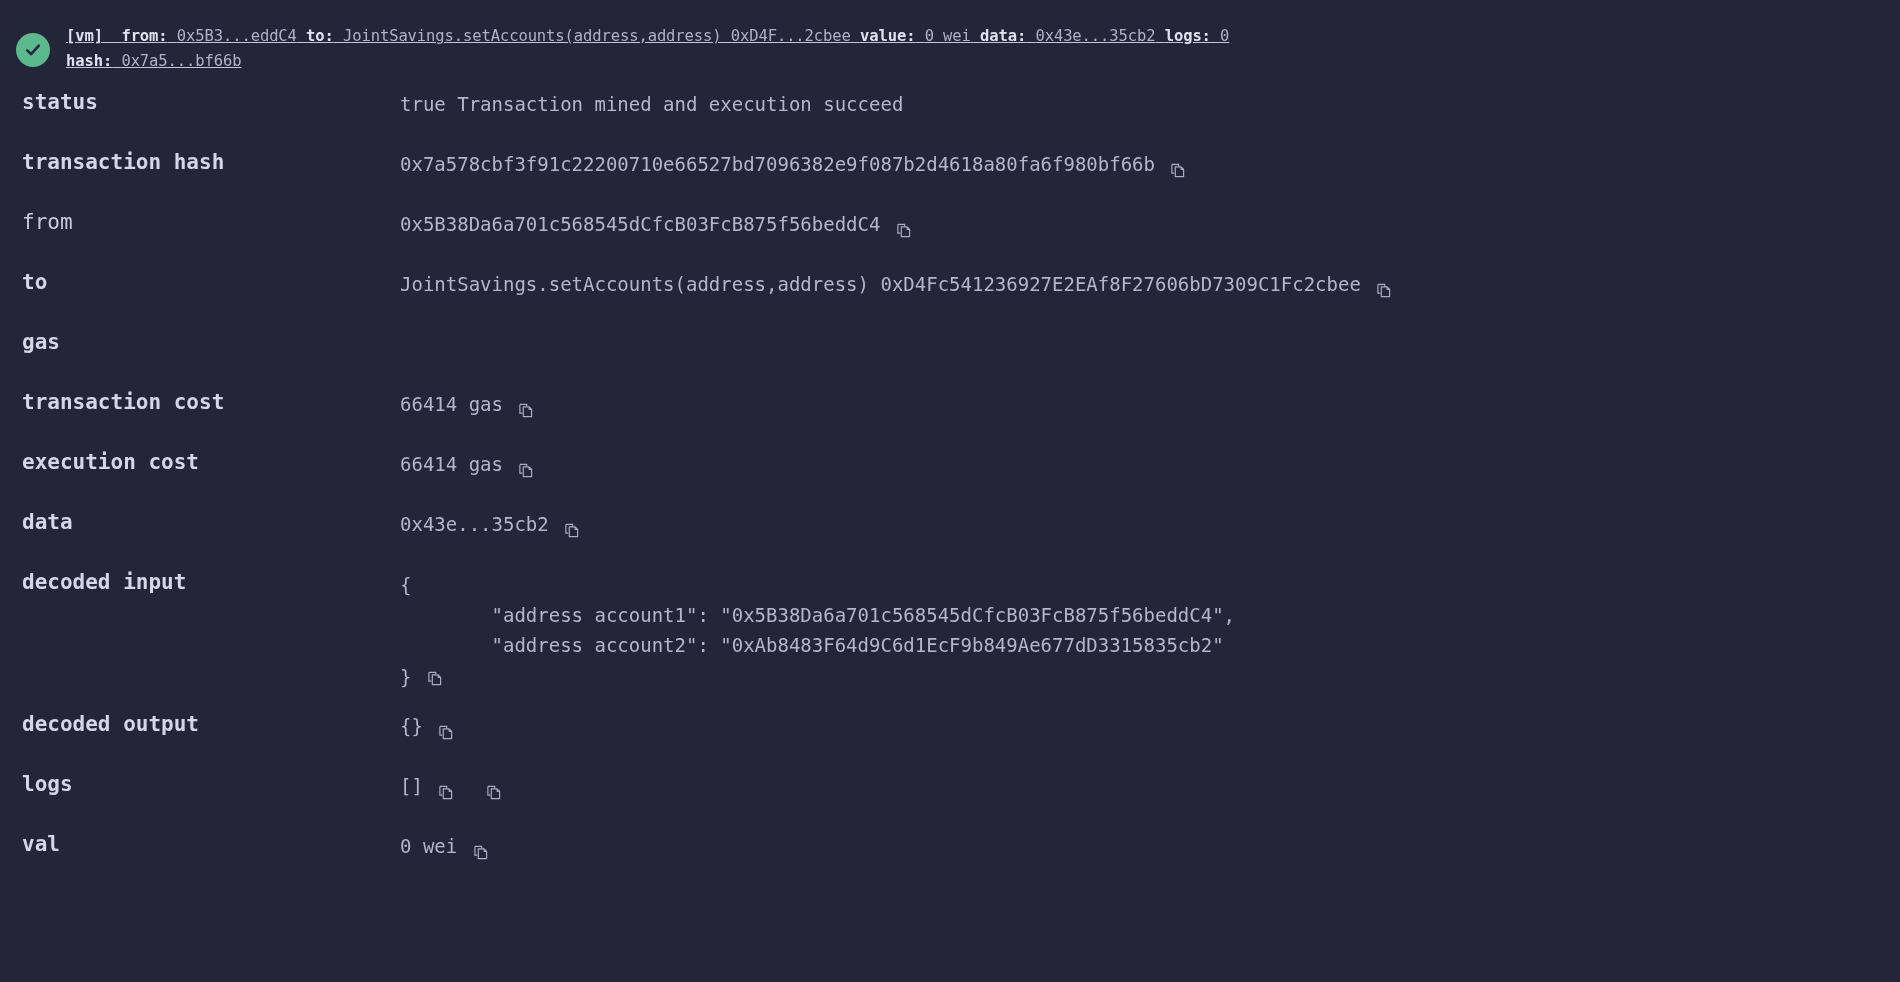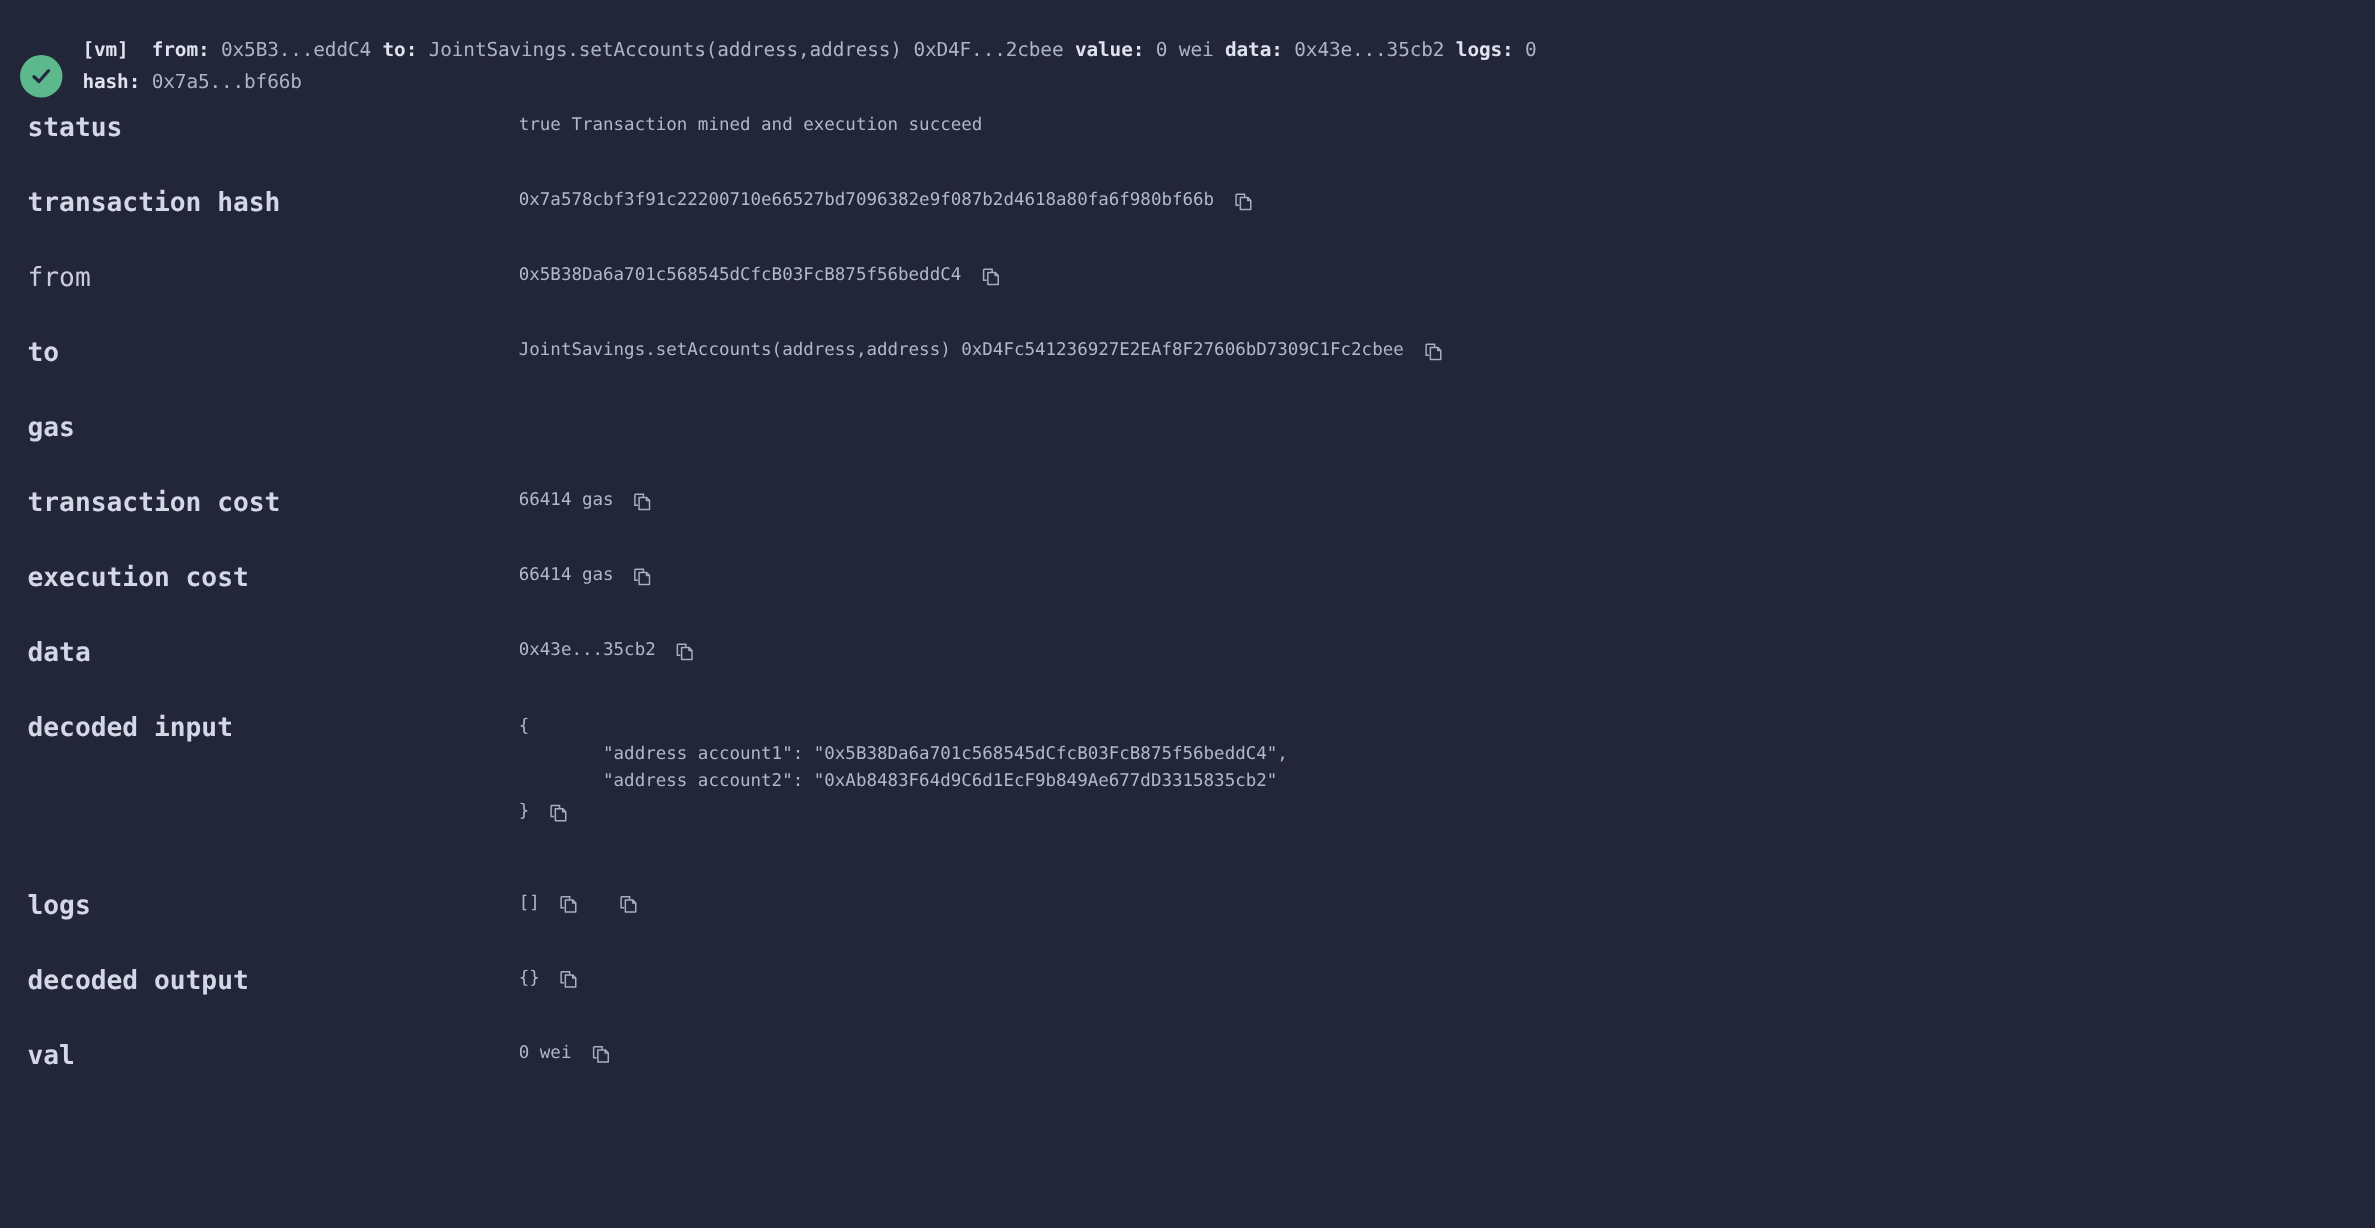--- a/index.html
+++ b/index.html
@@ -13,23 +13,24 @@
     overflow: hidden;
     font-family: "DejaVu Sans Mono", "Liberation Mono", monospace;
     color: #c3c7d9;
     font-size: 15.5px;
     -webkit-font-smoothing: antialiased;
   }
 
   
   .tx-header {
     display: flex;
-    align-items: flex-end;
+    align-items: center;
     padding: 20px 0 0 0;
     min-height: 58px;
+    text-decoration: underline;
   }
   .status-icon-wrap {
     flex: 0 0 auto;
     width: 66px;
     display: flex;
     justify-content: center;
     padding-top: 2px;
   }
   .check-circle {
     width: 34px;
@@ -69,26 +70,25 @@
     box-sizing: border-box;
     color: #d3d7e6;
     font-weight: 700;
     font-size: 21px;
     white-space: nowrap;
   }
   .row-label.plain { font-weight: 400; color: #c9cddd; }
   .row-value {
     flex: 1 1 auto;
     display: flex;
-    align-items: center;
+    align-items: flex-end;
     color: #b2b7cc;
-    font-size: 14px;
+    font-size: 19px;
     line-height: 1.55;
     min-width: 0;
-    margin-left: 15px;
   }
   .val-text { white-space: pre; }
 
   .copy-icon {
     display: inline-flex;
     align-items: center;
     justify-content: center;
     width: 20px;
     height: 20px;
     margin-left: 14px;
@@ -239,53 +239,53 @@
               <path d="M11.8 5.2v2.6h2.6" fill="none" stroke="#a9aec3" stroke-width="1.25" stroke-linejoin="round"></path>
             </svg>
           </span>
         </span>
       </div>
     </div>
   </div>
 
   <div id="rows-tail">
       <div class="row">
+        <div class="row-label">decoded output</div>
+        <div class="row-value">
+          <span class="val-text">{}</span>
+          <span class="copy-icon">
+            <svg width="17" height="17" viewBox="0 0 18 18" aria-hidden="true">
+              <path d="M2 2.6h7.2v2.2M2 2.6v9.2h2.6" fill="none" stroke="#a9aec3" stroke-width="1.25"></path>
+              <path d="M5.6 5.2h6.2l2.6 2.6v7.6H5.6z" fill="none" stroke="#a9aec3" stroke-width="1.25" stroke-linejoin="round"></path>
+              <path d="M11.8 5.2v2.6h2.6" fill="none" stroke="#a9aec3" stroke-width="1.25" stroke-linejoin="round"></path>
+            </svg>
+          </span>
+        </div>
+      </div>
+      <div class="row">
         <div class="row-label">logs</div>
         <div class="row-value">
           <span class="val-text">[]</span>
           <span class="copy-icon">
             <svg width="17" height="17" viewBox="0 0 18 18" aria-hidden="true">
               <path d="M2 2.6h7.2v2.2M2 2.6v9.2h2.6" fill="none" stroke="#a9aec3" stroke-width="1.25"></path>
               <path d="M5.6 5.2h6.2l2.6 2.6v7.6H5.6z" fill="none" stroke="#a9aec3" stroke-width="1.25" stroke-linejoin="round"></path>
               <path d="M11.8 5.2v2.6h2.6" fill="none" stroke="#a9aec3" stroke-width="1.25" stroke-linejoin="round"></path>
             </svg>
           </span>
           <span class="copy-icon gap2">
             <svg width="17" height="17" viewBox="0 0 18 18" aria-hidden="true">
               <path d="M2 2.6h7.2v2.2M2 2.6v9.2h2.6" fill="none" stroke="#a9aec3" stroke-width="1.25"></path>
               <path d="M5.6 5.2h6.2l2.6 2.6v7.6H5.6z" fill="none" stroke="#a9aec3" stroke-width="1.25" stroke-linejoin="round"></path>
               <path d="M11.8 5.2v2.6h2.6" fill="none" stroke="#a9aec3" stroke-width="1.25" stroke-linejoin="round"></path>
             </svg>
           </span>
         </div>
       </div>
       <div class="row">
-        <div class="row-label">decoded output</div>
-        <div class="row-value">
-          <span class="val-text">{}</span>
-          <span class="copy-icon">
-            <svg width="17" height="17" viewBox="0 0 18 18" aria-hidden="true">
-              <path d="M2 2.6h7.2v2.2M2 2.6v9.2h2.6" fill="none" stroke="#a9aec3" stroke-width="1.25"></path>
-              <path d="M5.6 5.2h6.2l2.6 2.6v7.6H5.6z" fill="none" stroke="#a9aec3" stroke-width="1.25" stroke-linejoin="round"></path>
-              <path d="M11.8 5.2v2.6h2.6" fill="none" stroke="#a9aec3" stroke-width="1.25" stroke-linejoin="round"></path>
-            </svg>
-          </span>
-        </div>
-      </div>
-      <div class="row">
         <div class="row-label">val</div>
         <div class="row-value">
           <span class="val-text">0 wei</span>
           <span class="copy-icon">
             <svg width="17" height="17" viewBox="0 0 18 18" aria-hidden="true">
               <path d="M2 2.6h7.2v2.2M2 2.6v9.2h2.6" fill="none" stroke="#a9aec3" stroke-width="1.25"></path>
               <path d="M5.6 5.2h6.2l2.6 2.6v7.6H5.6z" fill="none" stroke="#a9aec3" stroke-width="1.25" stroke-linejoin="round"></path>
               <path d="M11.8 5.2v2.6h2.6" fill="none" stroke="#a9aec3" stroke-width="1.25" stroke-linejoin="round"></path>
             </svg>
           </span>

